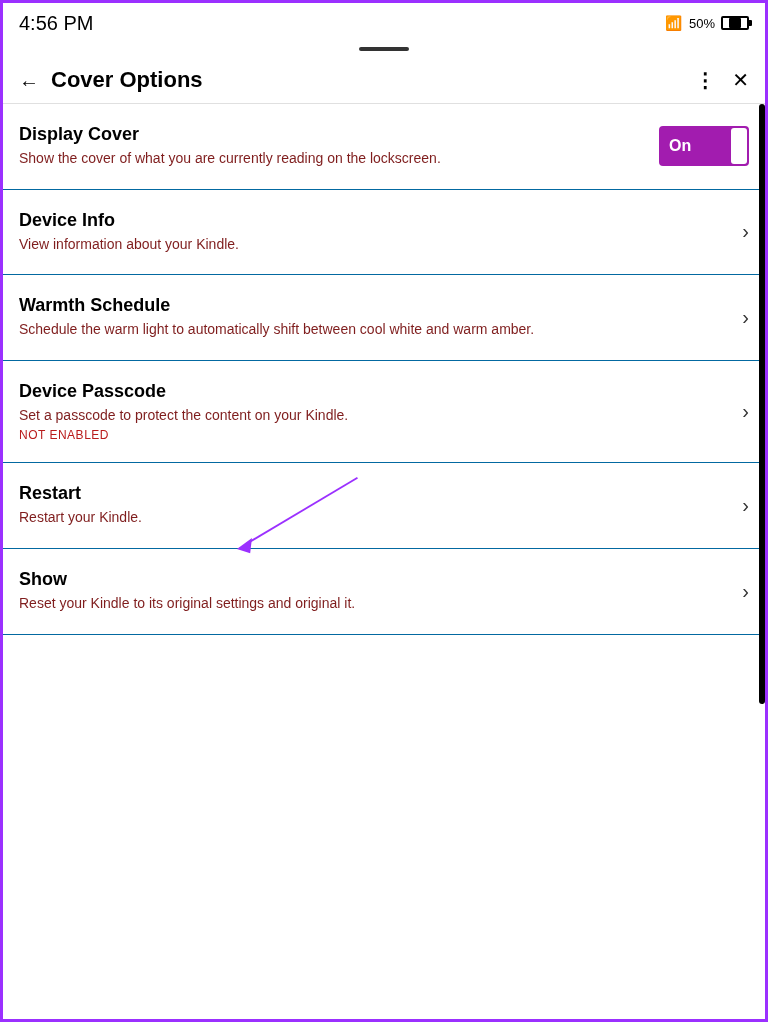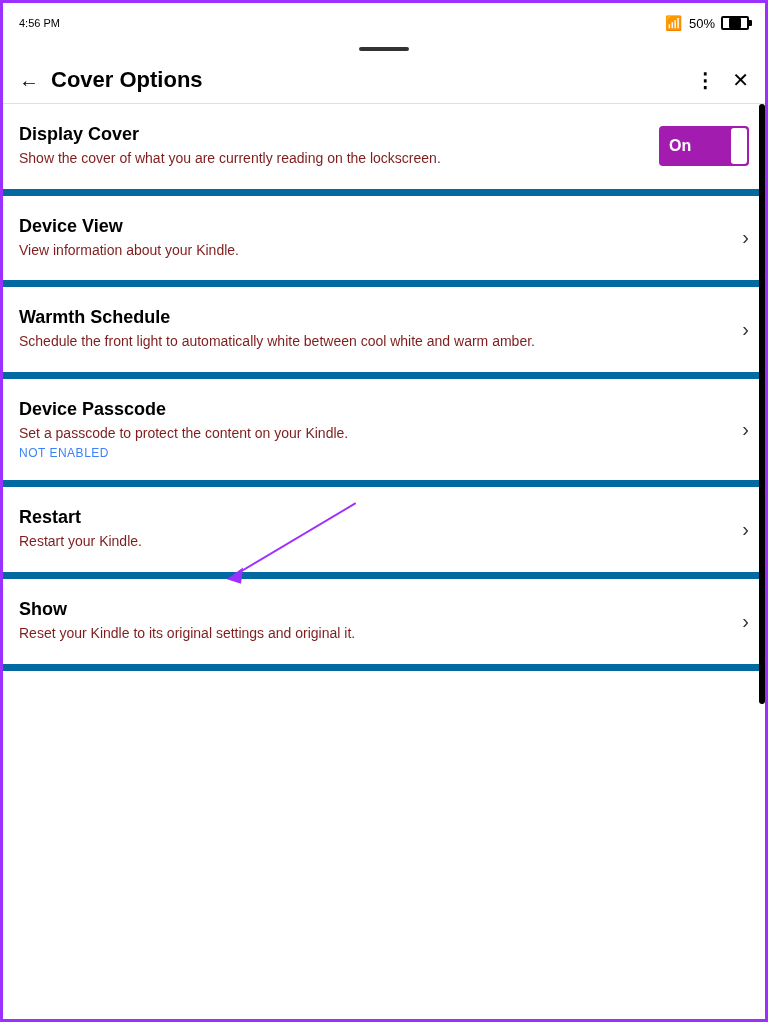--- a/index.html
+++ b/index.html
@@ -22,21 +22,21 @@
     .status-bar {
       display: flex;
       justify-content: space-between;
       align-items: center;
       padding: 8px 16px;
       background: #fff;
       height: 40px;
     }
 
     .status-time {
-      font-size: 11px;
+      font-size: 20px;
       font-weight: 500;
       color: #000;
     }
 
     .status-icons {
       display: flex;
       align-items: center;
       gap: 6px;
     }
 
@@ -152,21 +152,21 @@
       height: 600px;
       background: #000;
       border-radius: 3px;
     }
 
     
     .settings-item {
       display: flex;
       align-items: center;
       padding: 20px 16px;
-      border-bottom: 7px solid #0369a1;
+      border-bottom: 1px solid #0369a1;
       cursor: pointer;
       position: relative;
     }
 
     .settings-item-content {
       flex: 1;
     }
 
     .settings-item-title {
       font-size: 18px;
@@ -176,21 +176,21 @@
     }
 
     .settings-item-desc {
       font-size: 14px;
       color: #7f1d1d;
       line-height: 1.4;
     }
 
     .settings-item-sub {
       font-size: 12px;
-      color: #3b82f6;
+      color: #b91c1c;
       margin-top: 3px;
       text-transform: uppercase;
       letter-spacing: 0.5px;
     }
 
     .chevron {
       font-size: 20px;
       color: #333;
       font-weight: 300;
     }
@@ -279,30 +279,30 @@
       <div class="settings-item-desc">Show the cover of what you are currently reading on the lockscreen.</div>
     </div>
     <div class="toggle-switch">
       <span class="toggle-on">On</span>
       <div class="toggle-thumb"></div>
     </div>
   </div>
 
   <div class="settings-item">
     <div class="settings-item-content">
-      <div class="settings-item-title">Device View</div>
+      <div class="settings-item-title">Device Info</div>
       <div class="settings-item-desc">View information about your Kindle.</div>
     </div>
     <span class="chevron">›</span>
   </div>
 
   <div class="settings-item">
     <div class="settings-item-content">
       <div class="settings-item-title">Warmth Schedule</div>
-      <div class="settings-item-desc">Schedule the front light to automatically white between cool white and warm amber.</div>
+      <div class="settings-item-desc">Schedule the warm light to automatically shift between cool white and warm amber.</div>
     </div>
     <span class="chevron">›</span>
   </div>
 
   <div class="settings-item">
     <div class="settings-item-content">
       <div class="settings-item-title">Device Passcode</div>
       <div class="settings-item-desc">Set a passcode to protect the content on your Kindle.</div>
       <div class="settings-item-sub">NOT ENABLED</div>
     </div>

